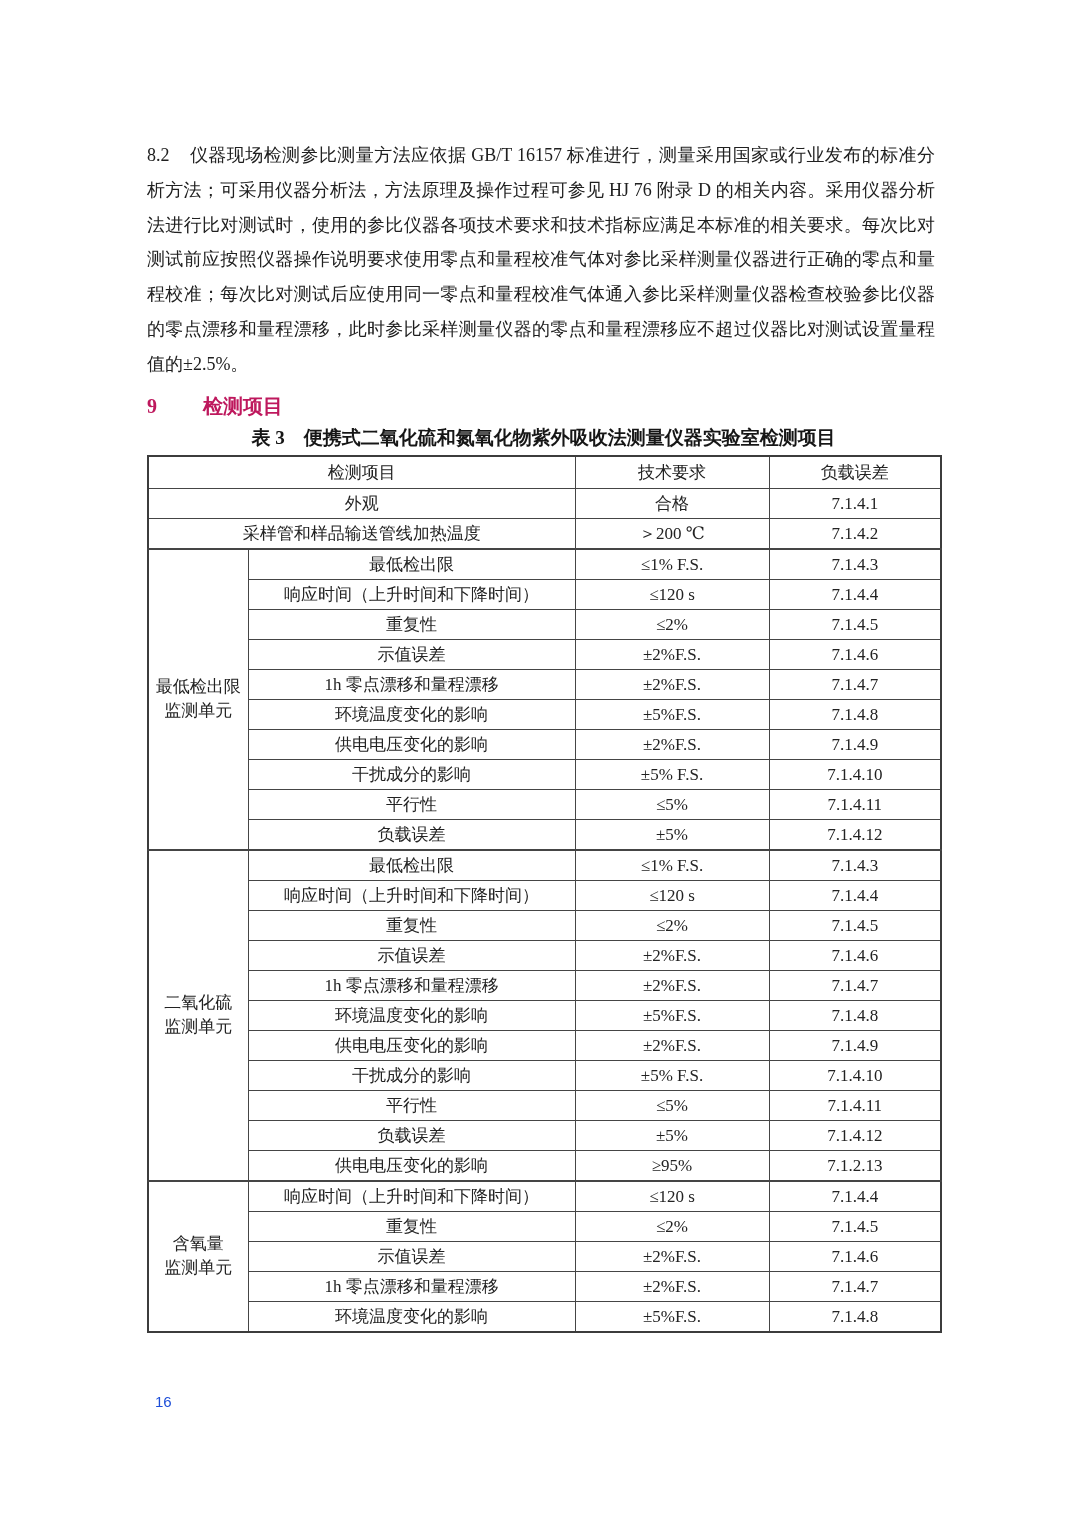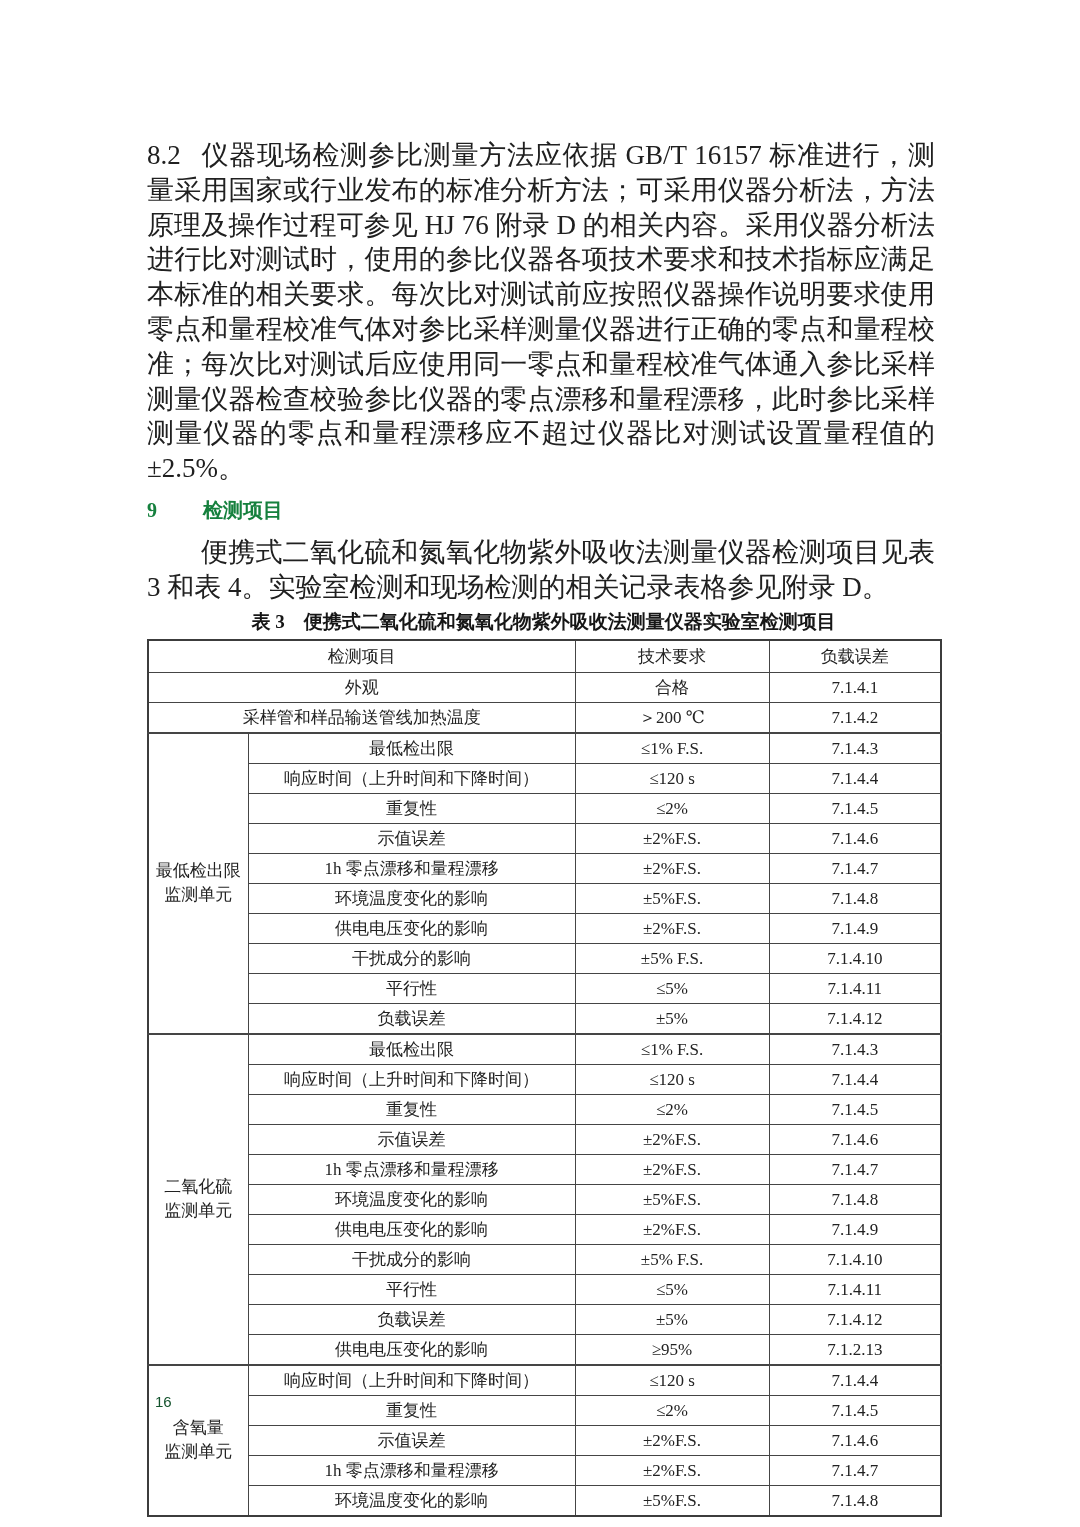--- a/index.html
+++ b/index.html
@@ -10,33 +10,33 @@
     color: #1b1b1b;
     position: relative;
     overflow: hidden;
   }
   .content {
     position: absolute;
     left: 147px; top: 138px;
     width: 788px;
   }
   .para {
-    font-size: 27px;
+    font-size: 18px;
     line-height: 34.8px;
     text-align: justify;
     margin: 0;
     color: #202020;
   }
   .num-gap { display: inline-block; width: 20px; }
   .section-heading {
     margin: 9px 0 0 0;
     font-size: 20px;
     font-weight: bold;
     line-height: 30px;
-    color: #15803d;
+    color: #be185d;
   }
   .section-heading .label { margin-left: 46px; }
   .para-indent {
     margin-top: 10px;
     text-indent: 2em;
   }
   .table-title {
     margin: 4px 0 4px 0;
     width: 793px;
     text-align: center;
@@ -65,37 +65,36 @@
     white-space: nowrap;
   }
   table.t3 thead th { height: 31px; }
   table.t3 tr.group-start td { border-top-width: 2px; margin-left: 30px; }
   table.t3 td.group { white-space: normal; line-height: 24px; }
   .page-number {
     position: absolute;
     left: 155px; top: 1393px;
     font-family: "Liberation Sans", "DejaVu Sans", sans-serif;
     font-size: 15px;
-    color: #14532d;
+    color: #1d4ed8;
   }
 </style>
 </head>
 <body>
 
 <div class="content">
 
   <p class="para">
     <span>8.2</span><span class="num-gap"></span><span>仪器现场检测参比测量方法应依据 GB/T 16157 标准进行，测量采用国家或行业发布的标准分析方法；可采用仪器分析法，方法原理及操作过程可参见 HJ 76 附录 D 的相关内容。采用仪器分析法进行比对测试时，使用的参比仪器各项技术要求和技术指标应满足本标准的相关要求。每次比对测试前应按照仪器操作说明要求使用零点和量程校准气体对参比采样测量仪器进行正确的零点和量程校准；每次比对测试后应使用同一零点和量程校准气体通入参比采样测量仪器检查校验参比仪器的零点漂移和量程漂移，此时参比采样测量仪器的零点和量程漂移应不超过仪器比对测试设置量程值的±2.5%。</span>
   </p>
 
   <h2 class="section-heading">
     <span>9</span><span class="label">检测项目</span>
   </h2>
 
-  <p class="para para-indent">便携式二氧化硫和氮氧化物紫外吸收法测量仪器检测项目见表 3 和表 4。实验室检测和现场检测的相关记录表格参见附录 D。</p>
 
   <div class="table-title">表 3　便携式二氧化硫和氮氧化物紫外吸收法测量仪器实验室检测项目</div>
 
   <table class="t3">
     <colgroup>
       <col style="width:100px">
       <col style="width:327px">
       <col style="width:194px">
       <col style="width:172px">
     </colgroup>

